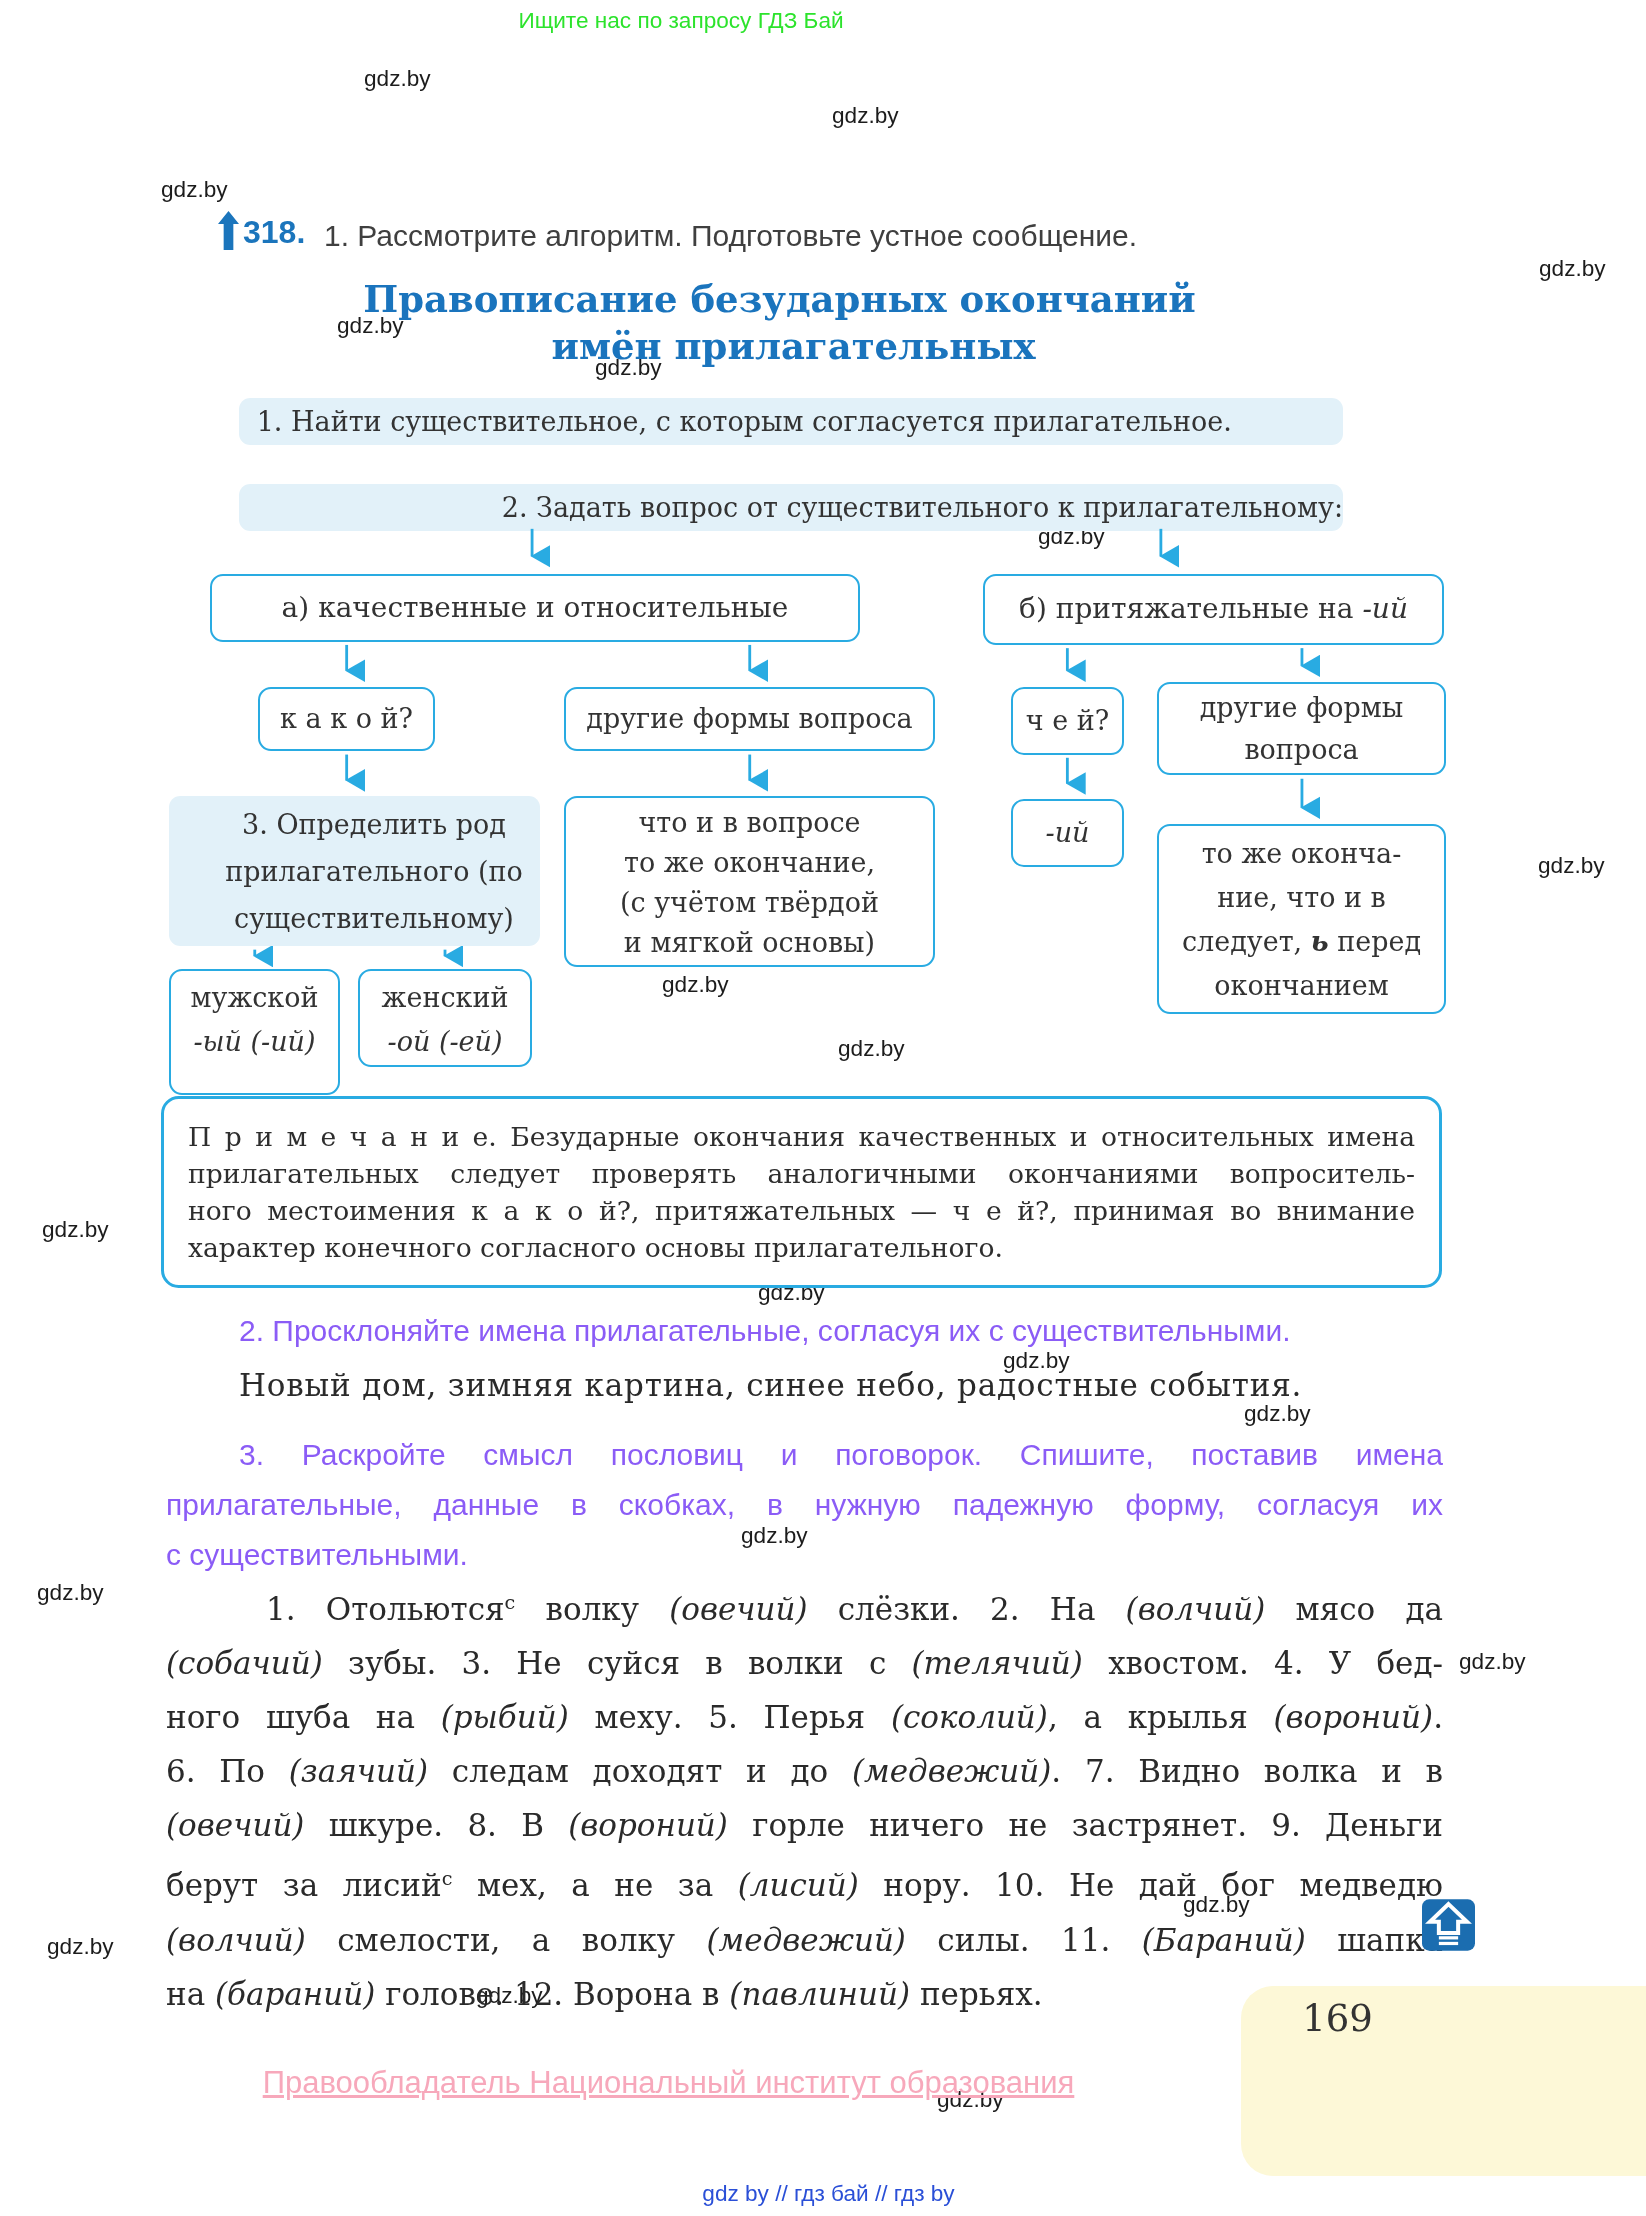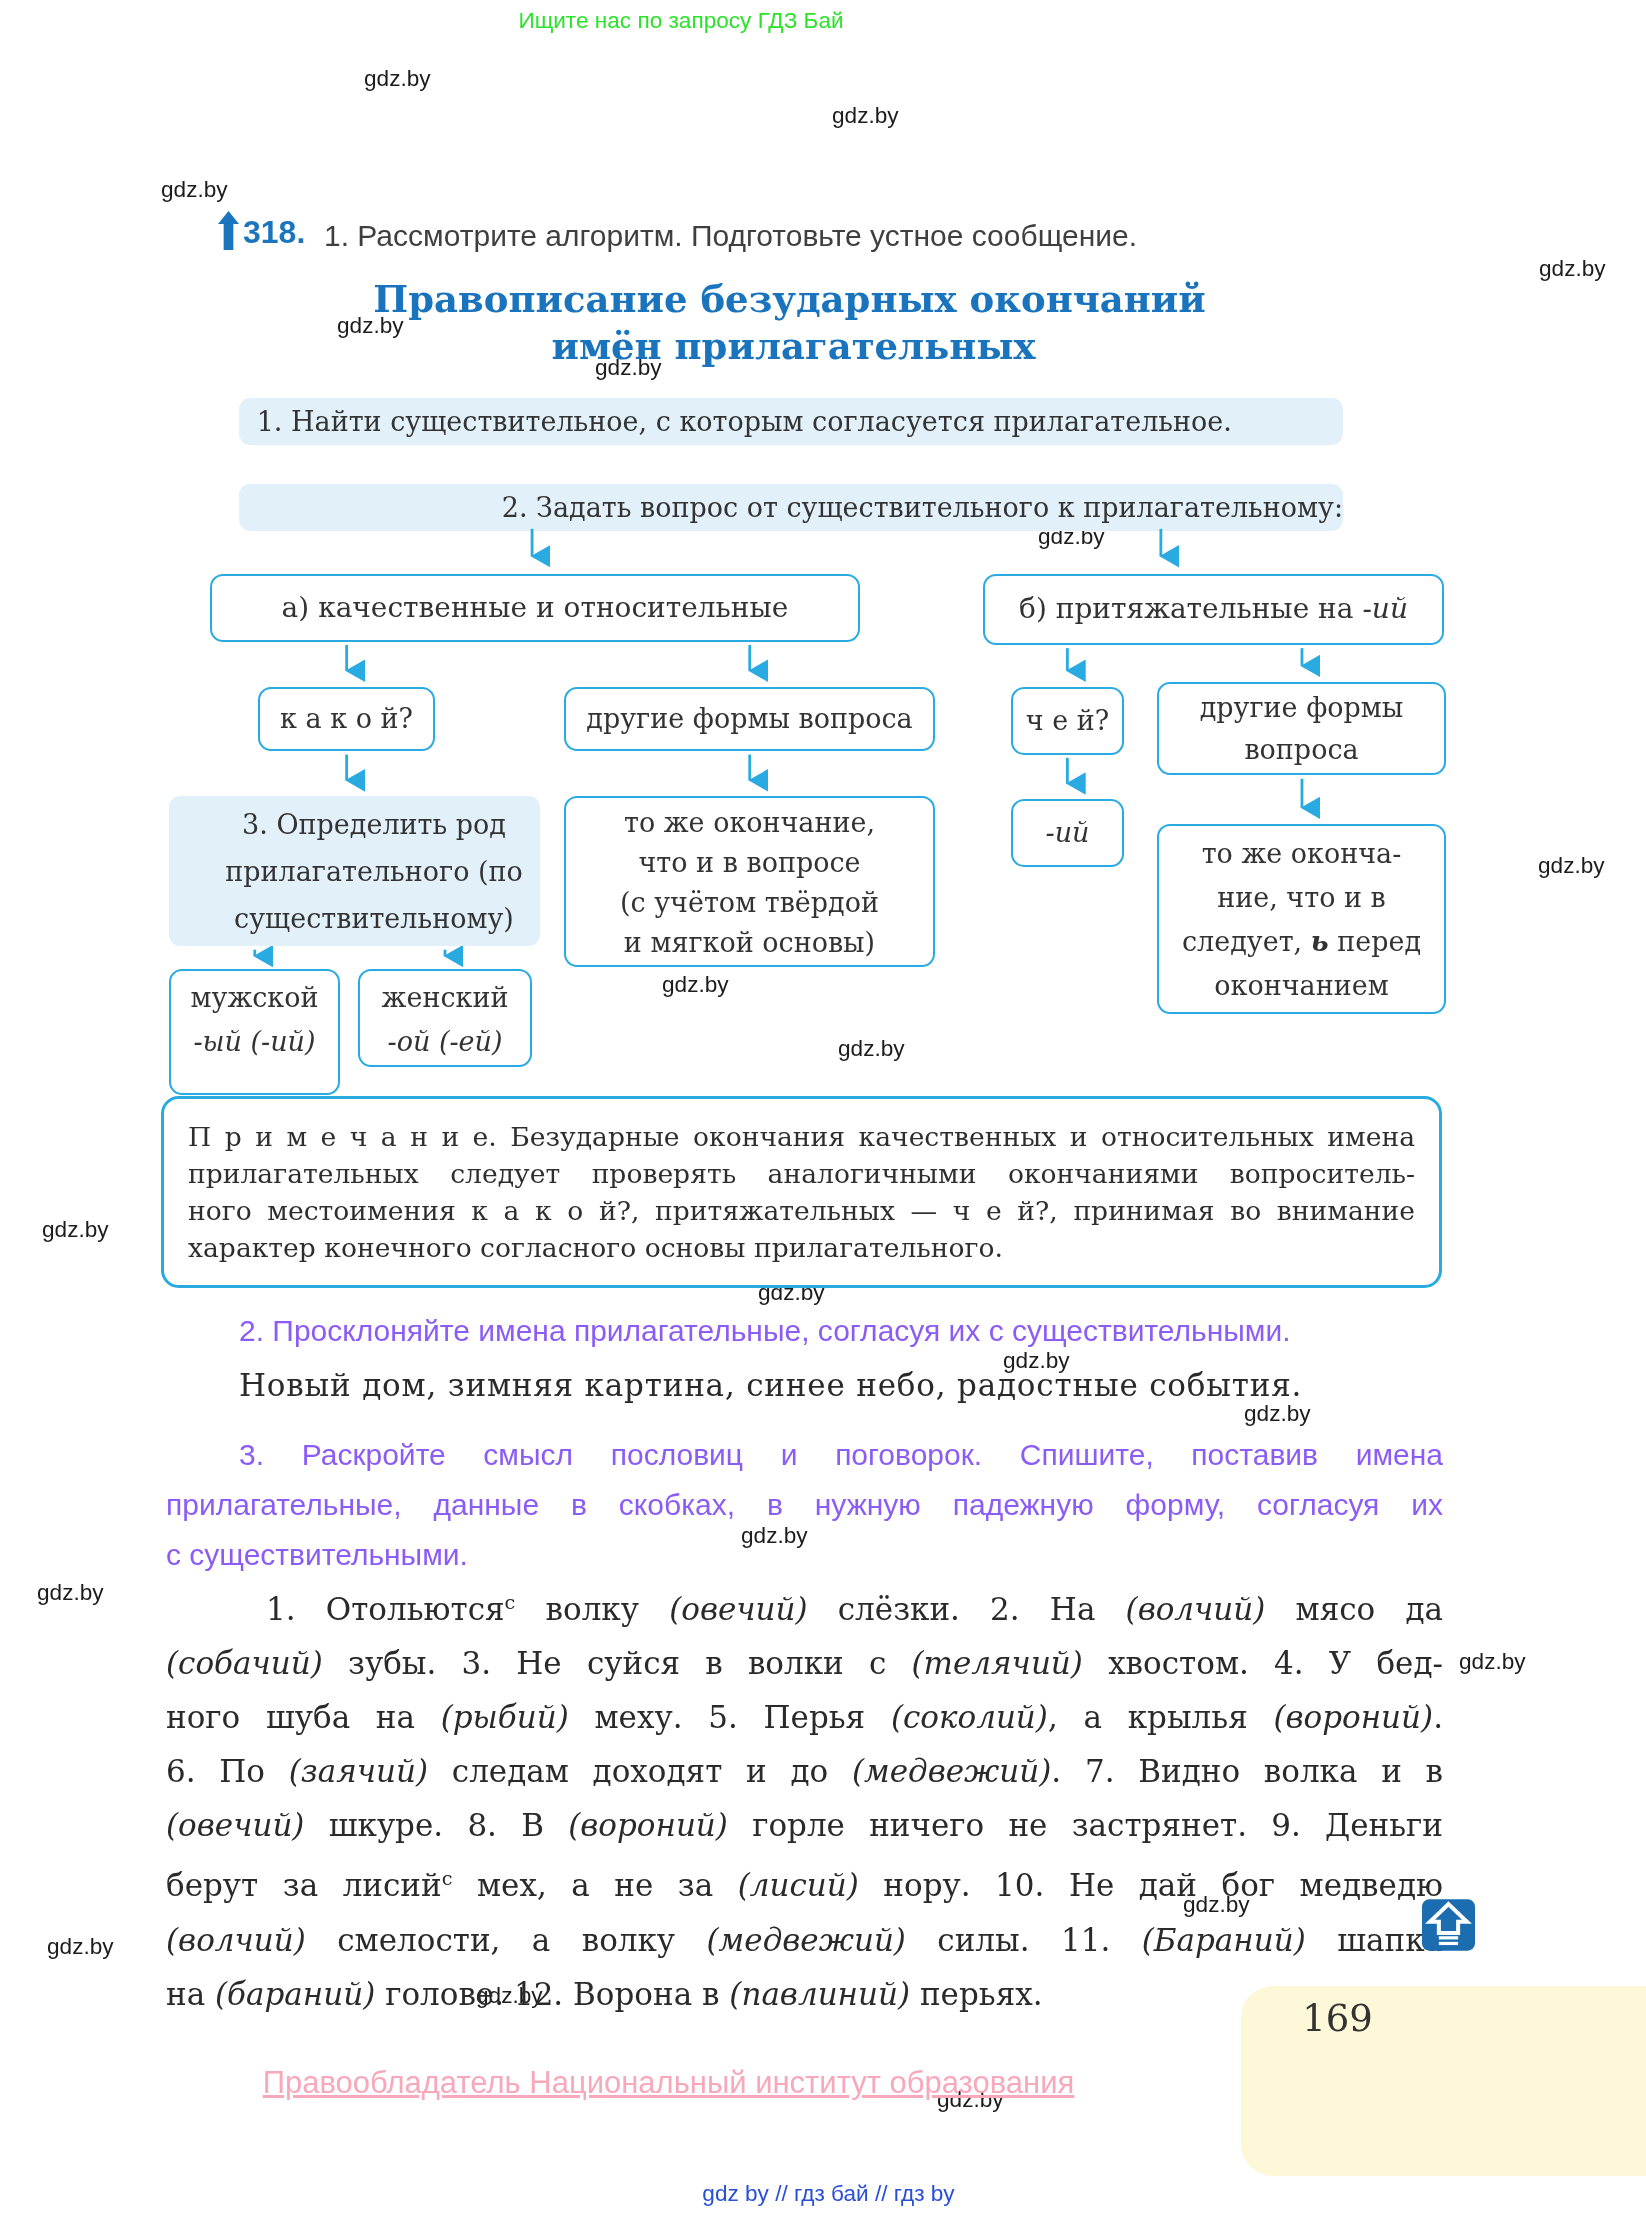--- a/index.html
+++ b/index.html
@@ -58,21 +58,21 @@
 <div class="abs wm" style="left:476px;top:1983px;">gdz.by</div>
 <div class="abs wm" style="left:937px;top:2087px;">gdz.by</div>
 <div class="abs wm" style="left:1356px;top:2120px;">gdz.by</div>
 
 <svg class="abs" style="left:218px;top:211px;" width="21" height="39" viewBox="0 0 26 48">
   <polygon points="13,0 26,16 19,16 19,48 7,48 7,16 0,16" fill="#1b75bc"></polygon>
 </svg>
 <span class="abs hdr-num" style="left:243px;top:214px;">318.</span>
 <span class="abs hdr-task sans" style="left:324px;top:219px;">1. Рассмотрите алгоритм. Подготовьте устное сообщение.</span>
 
-<div class="abs title serif" style="left:157px;top:277px;width:1265px;">Правописание безударных окончаний</div>
+<div class="abs title serif" style="left:147px;top:277px;width:1265px;">Правописание безударных окончаний</div>
 <div class="abs title serif" style="left:161px;top:324px;width:1265px;">имён прилагательных</div>
 
 <div class="abs bluefill serif boxtext" style="left:239px;top:398px;width:1104px;height:47px;line-height:47px;padding-left:17.7px;box-sizing:border-box;">1. Найти существительное, с которым согласуется прилагательное.</div>
 <div class="abs bluefill serif boxtext" style="left:239px;top:484px;width:1104px;height:47px;line-height:47px;padding-left:17.7px;box-sizing:border-box;text-align:right;">2. Задать вопрос от существительного к прилагательному:</div>
 
 <svg class="abs" style="left:0;top:0;pointer-events:none;" width="1647" height="1048" viewBox="0 0 2043 1300">
   <defs>
     <marker id="ah" markerWidth="8" markerHeight="8" refX="4" refY="6.5" orient="auto" markerUnits="strokeWidth">
       <polygon points="0,0 8,0 4,7" fill="#29abe2"></polygon>
     </marker>
@@ -104,22 +104,22 @@
   <div>вопроса</div>
 </div>
 
 <div class="abs bluefill serif boxtext ctr" style="left:169px;top:796px;width:371px;height:150px;line-height:47px;padding-top:4.8px;box-sizing:border-box;">
   <div>3. Определить род</div>
   <div>прилагательного (по</div>
   <div>существительному)</div>
 </div>
 
 <div class="abs outline serif boxtext ctr" style="left:564px;top:796px;width:371px;height:171px;line-height:40px;padding-top:4.8px;">
+  <div>что и в вопросе</div>
   <div>то же окончание,</div>
-  <div>что и в вопросе</div>
   <div>(с учётом твёрдой</div>
   <div>и мягкой основы)</div>
 </div>
 
 <div class="abs outline serif boxtext ctr" style="left:1011px;top:799px;width:113px;height:68px;line-height:63px;"><span style="font-style: italic;">-ий</span></div>
 
 <div class="abs outline serif boxtext ctr" style="left:1157px;top:824px;width:289px;height:190px;line-height:44px;padding-top:6.4px;">
   <div><span>то же оконча-</span></div>
   <div><span>ние, что и в</span></div>
   <div><span>следует, </span><span style="font-style: italic; font-weight: bold;">ь</span><span> перед</span></div>

